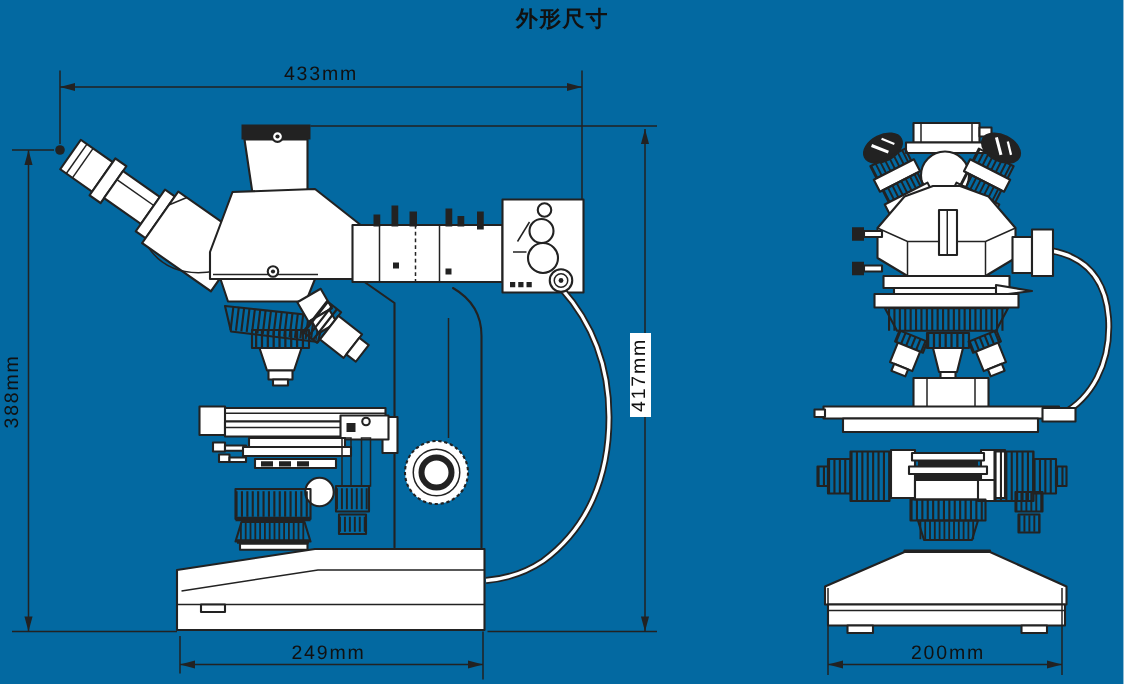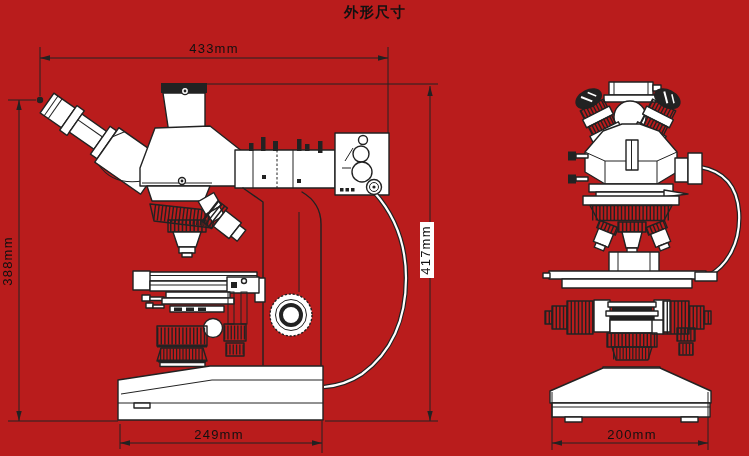--- a/index.html
+++ b/index.html
@@ -1,16 +1,16 @@
 <!DOCTYPE html>
 <html><head>
 <meta charset="utf-8">
 <style>
   html,body{margin:0;padding:0;background:#ffffff;}
-  .page{width:749px;height:456px;background:#b91c1c;position:relative;font-family:"Liberation Sans",sans-serif;}
+  .page{width:749px;height:456px;background:#0369a1;position:relative;font-family:"Liberation Sans",sans-serif;}
   svg{display:block;}
   .ln{fill:none;stroke:#222;stroke-width:1.4;stroke-linejoin:round;stroke-linecap:round;}
   .fw{fill:#fff;stroke:#222;stroke-width:1.4;stroke-linejoin:round;}
   .thin{fill:none;stroke:#222;stroke-width:1;}
   .dk{fill:#222;stroke:none;}
   .dim{fill:none;stroke:#222;stroke-width:1;}
   .arr{fill:#222;stroke:none;}
   .dimtxt{font-family:"Liberation Sans","DejaVu Sans",sans-serif;font-size:13px;fill:#111;letter-spacing:1.2px;}
   .title{font-family:"Liberation Sans","DejaVu Sans",sans-serif;font-size:14.5px;font-weight:bold;fill:#111;letter-spacing:1px;}
   .knurl{stroke:#222;fill:none;}

